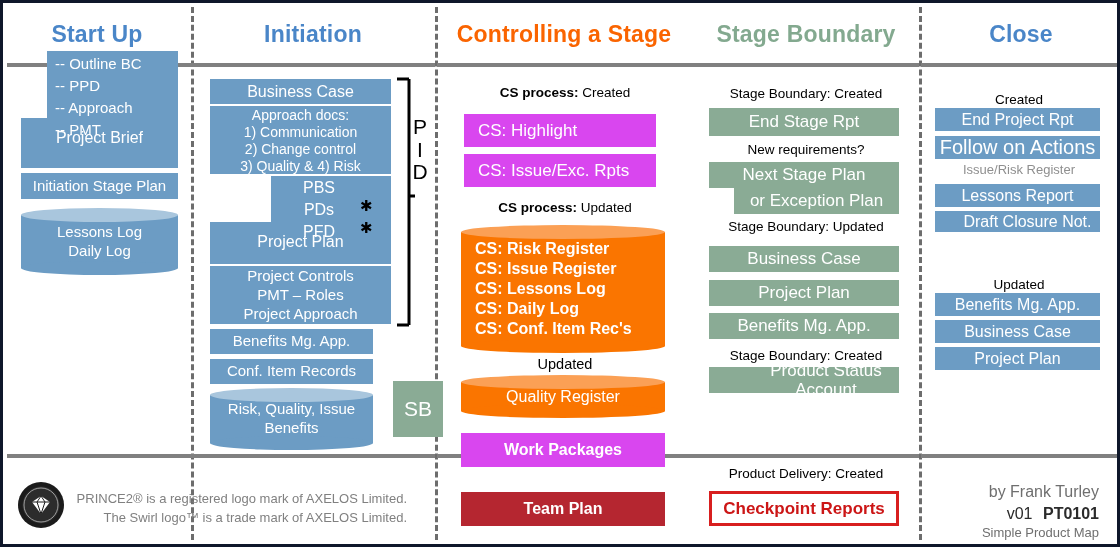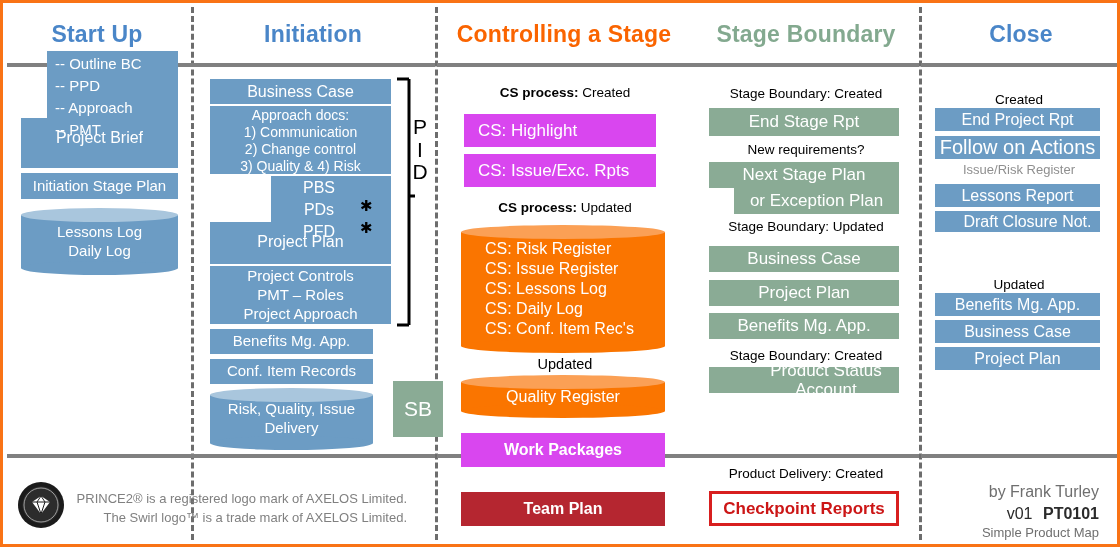--- a/index.html
+++ b/index.html
@@ -1,19 +1,19 @@
 <!DOCTYPE html>
 <html><head>
 <meta charset="utf-8">
 <style>
   html,body{margin:0;padding:0;background:#ffffff;}
   body{font-family:"Liberation Sans","DejaVu Sans",sans-serif;}
   #canvas{
     position:relative;width:1120px;height:547px;overflow:hidden;
-    background:#ffffff;border:3px solid #f97316;box-sizing:border-box;
+    background:#ffffff;border:3px solid #0f172a;box-sizing:border-box;
   }
   
   .col-title{
     position:absolute;text-align:center;font-weight:bold;font-size:23px;
     letter-spacing:.2px;white-space:nowrap;
   }
   
   .vdiv{
     position:absolute;top:4px;bottom:4px;width:0;
     border-left:3px dashed #6d6d6d;
@@ -151,21 +151,21 @@
   </div>
 
   <div class="box blue" style="left:207px;top:326px;width:163px;height:25px;font-size:15px;">Benefits Mg. App.</div>
   <div class="box blue" style="left:207px;top:356px;width:163px;height:25px;font-size:15px;">Conf. Item Records</div>
 
   <div class="cyl blue" style="left:207px;top:392px;width:163px;height:48px;font-size:15px;">
     <div class="cap top"></div>
     <div class="cap bot"></div>
     <div class="inner">
       <div>Risk, Quality, Issue</div>
-      <div>Delivery</div>
+      <div>Benefits</div>
     </div>
   </div>
 
   <svg style="position:absolute;left:392px;top:72px;width:22px;height:254px;" viewBox="0 0 22 254">
     <path d="M2 4 H14 M14 4 V121 M14 121 H20 M14 121 V250 M2 250 H14" fill="none" stroke="#000" stroke-width="3"></path>
   </svg>
   <div class="pid-letters" style="left:404px;top:113px;width:26px;">
     <div>P</div>
     <div>I</div>
     <div>D</div>
@@ -179,21 +179,21 @@
   <div class="box orange" style="left:461px;top:111px;width:192px;height:33px;font-size:17px;justify-content:flex-start;padding-left:14px;">CS:  Highlight</div>
   <div class="box orange" style="left:461px;top:151px;width:192px;height:33px;font-size:17px;justify-content:flex-start;padding-left:14px;">CS:  Issue/Exc. Rpts</div>
 
   <div class="cap-txt" style="left:452px;top:197px;width:220px;">
     <b>CS process:</b><span> Updated</span>
   </div>
 
   <div class="cyl orange" style="left:458px;top:229px;width:204px;height:114px;font-size:16px;">
     <div class="cap top"></div>
     <div class="cap bot"></div>
-    <div class="inner" style="text-align:left;padding-left:24px;box-sizing:border-box;">
+    <div class="inner" style="text-align:left;padding-left:14px;box-sizing:border-box;font-weight:bold;">
       <div>CS: Risk Register</div>
       <div>CS: Issue  Register</div>
       <div>CS: Lessons Log</div>
       <div>CS: Daily Log</div>
       <div>CS: Conf. Item Rec's</div>
     </div>
   </div>
 
   <div class="cap-txt" style="left:452px;top:353px;width:220px;font-size:14.5px;">Updated</div>
 

